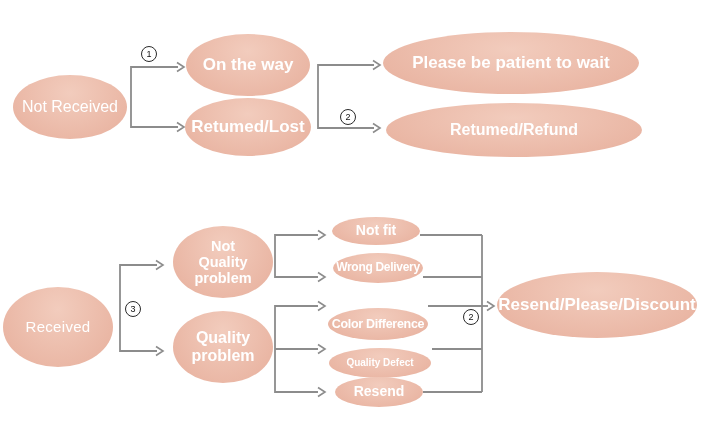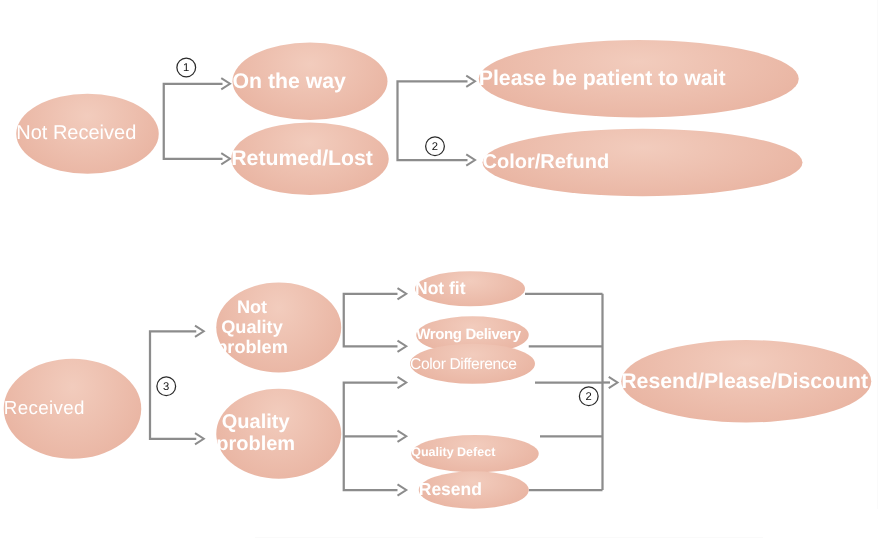--- a/index.html
+++ b/index.html
@@ -10,21 +10,21 @@
   body{background:#e9e9e9;font-family:"Liberation Sans",sans-serif;}
   .canvas{
     position:relative;width:702px;height:430px;background:var(--bg,#fff);
     overflow:hidden;
   }
   .connectors{position:absolute;left:0;top:0;z-index:0;}
   .connectors path{fill:none;stroke:var(--line,#8c8c8c);stroke-width:1.8;}
   .connectors path.arrowhead{stroke-width:1.6;stroke-linejoin:miter;}
   .node{
     position:absolute;z-index:1;border-radius:50%;
-    display:flex;align-items:center;justify-content:flex-start;text-align:center;
+    display:flex;align-items:center;justify-content:center;text-align:center;
     color:var(--text,#fff);
     background:radial-gradient(ellipse at 50% 28%, var(--fill-light,#f2ccbd) 0%, var(--fill,#eab7a5) 72%, #e5ac99 100%);
   }
   .node span{white-space:pre-line;line-height:1.12;}
   .badge{
     position:absolute;z-index:2;width:14px;height:14px;border-radius:50%;
     border:1px solid var(--badge,#2a2a2a);background:var(--bg,#fff);
     display:flex;align-items:center;justify-content:center;
     font-size:9px;color:#111;
   }
@@ -32,21 +32,21 @@
   .n-not-received{left:13px;top:75px;width:114px;height:64px;font-size:16px;font-weight:400;}
   .n-on-the-way{left:186px;top:34px;width:124px;height:62px;font-size:17px;font-weight:700;}
   .n-returned-lost{left:185px;top:98px;width:126px;height:58px;font-size:17px;font-weight:700;}
   .n-please-wait{left:383px;top:32px;width:256px;height:62px;font-size:17px;font-weight:700;}
   .n-resend-refund{left:386px;top:103px;width:256px;height:54px;font-size:16px;font-weight:700;}
   .n-received{left:3px;top:287px;width:110px;height:80px;font-size:15px;font-weight:400;letter-spacing:.3px;}
   .n-not-quality{left:173px;top:226px;width:100px;height:72px;font-size:14.5px;font-weight:700;}
   .n-quality{left:173px;top:311px;width:100px;height:72px;font-size:16px;font-weight:700;}
   .n-not-fit{left:332px;top:217px;width:88px;height:28px;font-size:14px;font-weight:700;}
   .n-wrong-delivery{left:333px;top:253px;width:90px;height:30px;font-size:12px;font-weight:700;letter-spacing:-.3px;}
-  .n-color-difference{left:328px;top:275px;width:100px;height:32px;font-size:12.5px;font-weight:400;letter-spacing:-.3px;}
+  .n-color-difference{left:328px;top:308px;width:100px;height:32px;font-size:12.5px;font-weight:700;letter-spacing:-.3px;}
   .n-quality-defect{left:329px;top:316px;width:102px;height:30px;font-size:10px;font-weight:700;margin-top:32px;}
   .n-damage{left:335px;top:377px;width:88px;height:30px;font-size:14px;font-weight:700;}
   .n-rrd{left:497px;top:272px;width:200px;height:66px;font-size:17px;font-weight:700;}
   
   .b-step1{left:141px;top:46px;}
   .b-step2-top{left:340px;top:109px;}
   .b-step3{left:125px;top:301px;}
   .b-step2-bottom{left:463px;top:309px;}
 </style>
 </head>
@@ -106,21 +106,21 @@
   <div class="node n-on-the-way">
     <span>On the way</span>
   </div>
   <div class="node n-returned-lost">
     <span>Retumed/Lost</span>
   </div>
   <div class="node n-please-wait">
     <span>Please be patient to wait</span>
   </div>
   <div class="node n-resend-refund">
-    <span>Color/Refund</span>
+    <span>Retumed/Refund</span>
   </div>
 
   <div class="node n-received">
     <span>Received</span>
   </div>
   <div class="node n-not-quality">
     <span>Not
 Quality
 problem</span>
   </div>

